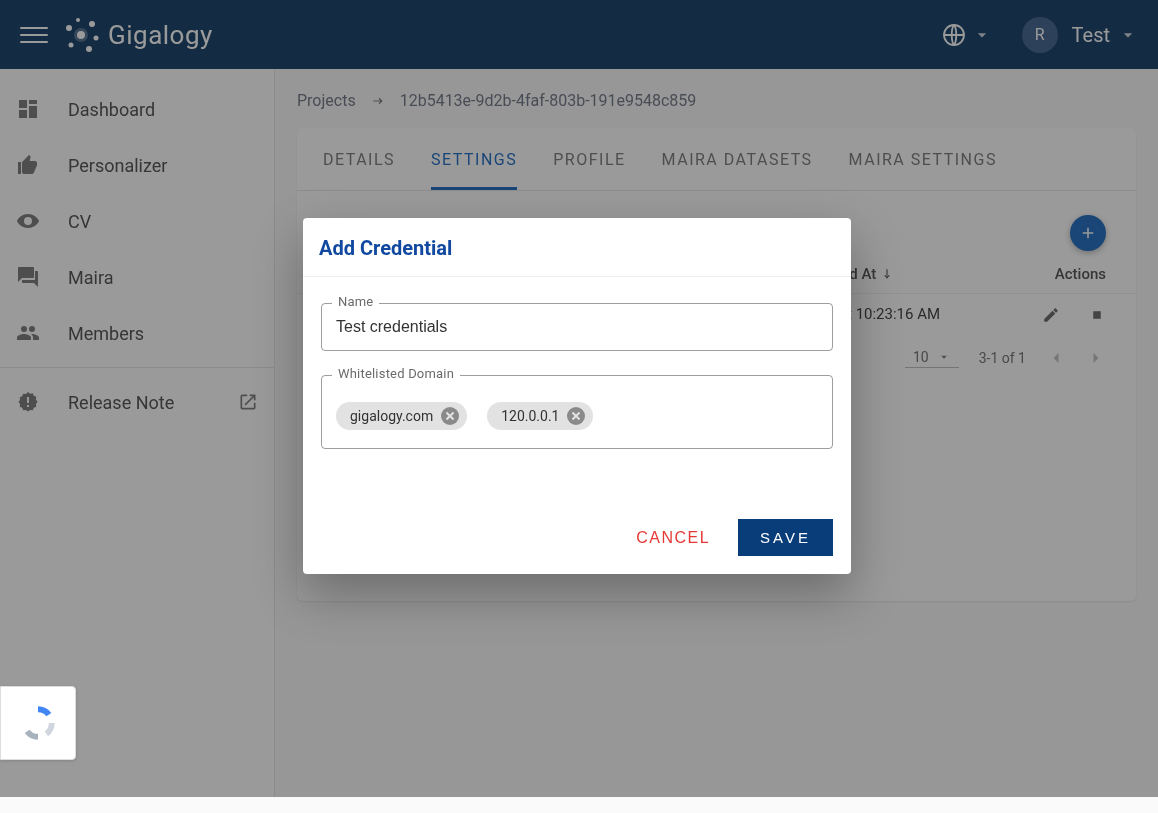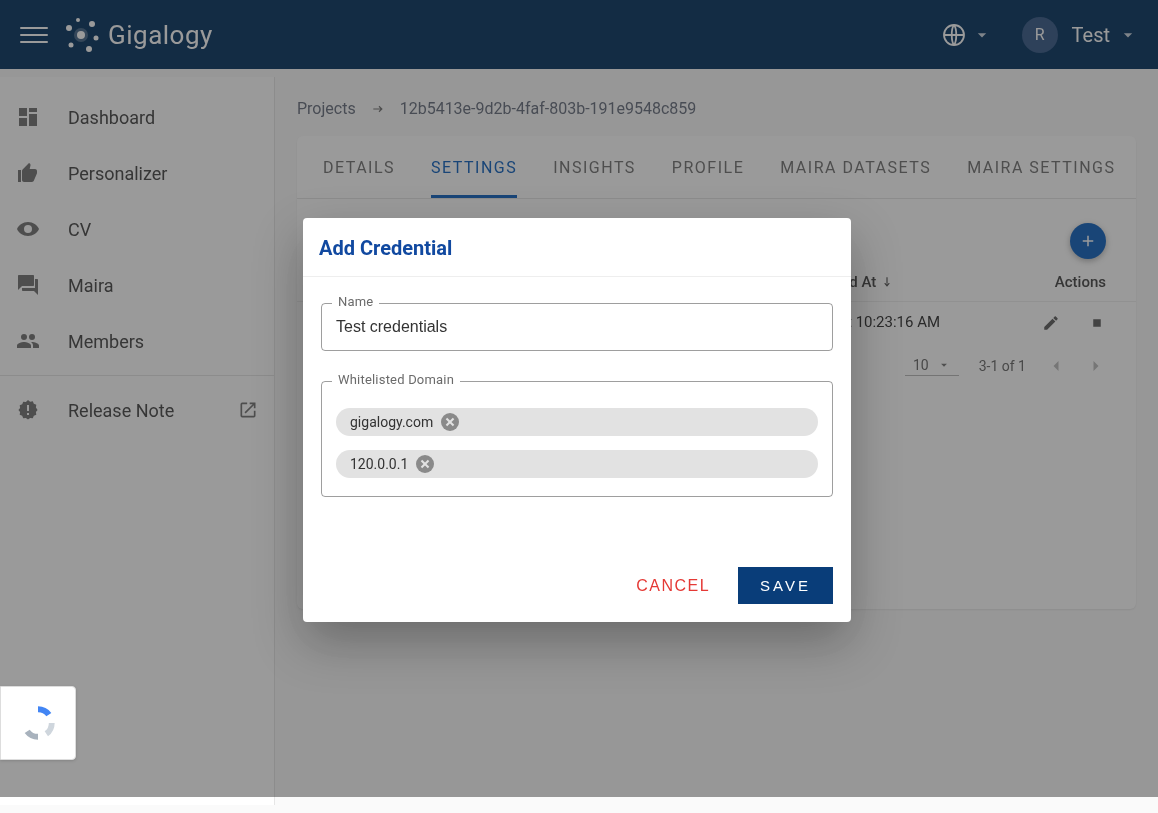--- a/index.html
+++ b/index.html
@@ -39,21 +39,21 @@
     .brand-name { font-size: 26px; font-weight: 400; letter-spacing: 0.5px; }
     .header-spacer { flex: 1; }
     .globe-wrap { display:flex; align-items:center; gap:6px; margin-right:30px; cursor:pointer; }
     .globe { width:24px; height:24px; color:#fff; }
     .chev-down { width:20px; height:20px; fill:#bcc8d6; }
     .avatar { width:36px; height:36px; border-radius:50%; background:#3b5d8a; display:flex; align-items:center; justify-content:center; font-size:16px; color:#fff; margin-right:14px; }
     .user-wrap { display:flex; align-items:center; gap:8px; cursor:pointer; }
     .user-name { font-size:20px; }
 
     
-    .body { display:flex; height: calc(100% - 69px); margin-top: 8px; }
+    .body { display:flex; height: calc(100% - 69px); }
     .sidebar {
       width: 275px;
       background: #fff;
       border-right: 1px solid #e6e6e6;
       padding-top: 12px;
     }
     .side-item {
       display:flex; align-items:center; gap: 28px;
       padding: 16px 16px;
       color:#4a4a4a;
@@ -153,42 +153,42 @@
       font-weight:700;
       color:#1149a0;
       border-bottom:1px solid #eee;
     }
     .modal-body { padding: 26px 18px 10px 18px; }
 
     .field {
       position:relative;
       border:1px solid rgba(0,0,0,0.38);
       border-radius:4px;
-      margin-bottom: 30px;
+      margin-bottom: 24px;
     }
     .field-label {
       position:absolute;
       top:-10px; left:10px;
       background:#fff;
       padding: 0 6px;
       font-size: 13px;
       color:#6b6b6b;
       letter-spacing:0.2px;
     }
     .field-input {
       border:none; outline:none; width:100%; padding: 14px 14px; font-size:16px; color:#333;
       background:transparent;
     }
     .select-inner {
       display:flex; align-items:center; padding: 14px 14px; font-size:16px; color:#333;
     }
     .select-inner .sel-actions { margin-left:auto; display:flex; align-items:center; gap: 18px; }
     .info-circ { width:22px;height:22px; border-radius:50%; background:#9e9e9e; color:#fff; display:flex;align-items:center;justify-content:center; font-style:italic; font-family:serif; font-size:14px; }
 
-    .chips-wrap { padding: 26px 14px 18px 14px; display:flex; flex-wrap:wrap; gap:14px;flex-direction:column; }
+    .chips-wrap { padding: 26px 14px 18px 14px; display:flex; flex-wrap:wrap; gap:20px; }
     .chip {
       display:flex; align-items:center; gap:8px;
       background:#e2e2e2; border-radius:16px; padding: 5px 8px 5px 14px;
       font-size:14px; color:#333;
     }
     .chip-x { width:18px;height:18px;border-radius:50%;background:#8a8a8a; position:relative; cursor:pointer; }
     .chip-x::before, .chip-x::after {
       content:""; position:absolute; left:4px; top:8px; width:10px; height:2px; background:#e2e2e2;
     }
     .chip-x::before { transform:rotate(45deg); }
@@ -305,21 +305,20 @@
         <svg class="crumb-arrow" viewBox="0 0 24 24">
             <path d="M4 11h12l-3-3 1.4-1.4L20 12l-5.6 5.4L13 16l3-3H4z" fill="#757575"></path>
           </svg>
         <span>12b5413e-9d2b-4faf-803b-191e9548c859</span>
       </div>
 
       <div class="card">
         <div class="tabs">
           <div class="tab">DETAILS</div>
           <div class="tab active">SETTINGS</div>
-          <div class="tab">INSIGHTS</div>
           <div class="tab">PROFILE</div>
           <div class="tab">MAIRA DATASETS</div>
           <div class="tab">MAIRA SETTINGS</div>
         </div>
 
         <div class="toolbar">
           <div class="fab">
             <svg width="18" height="18" viewBox="0 0 24 24">
                 <path d="M11 5h2v14h-2z M5 11h14v2H5z" fill="#fff"></path>
               </svg>

